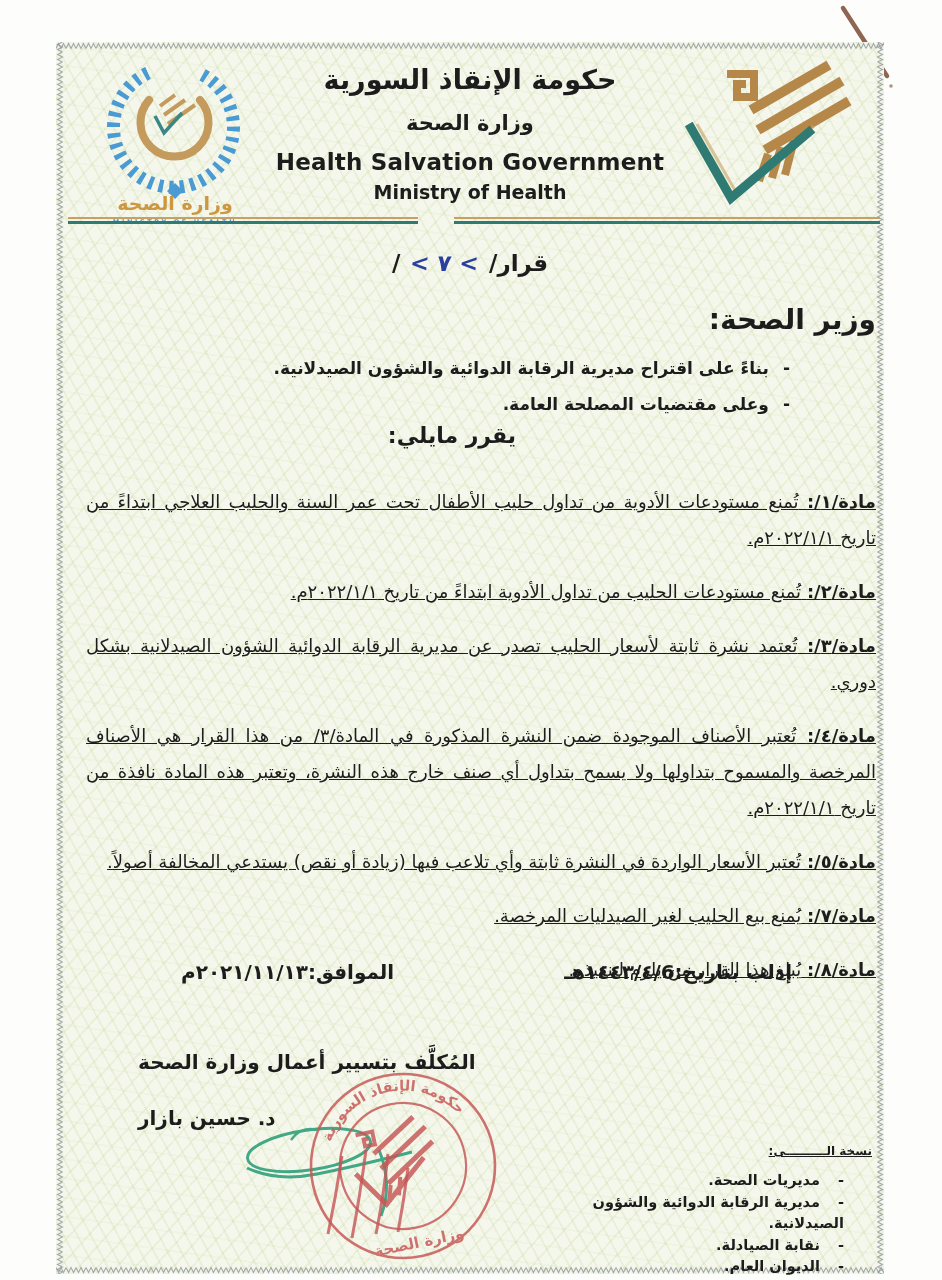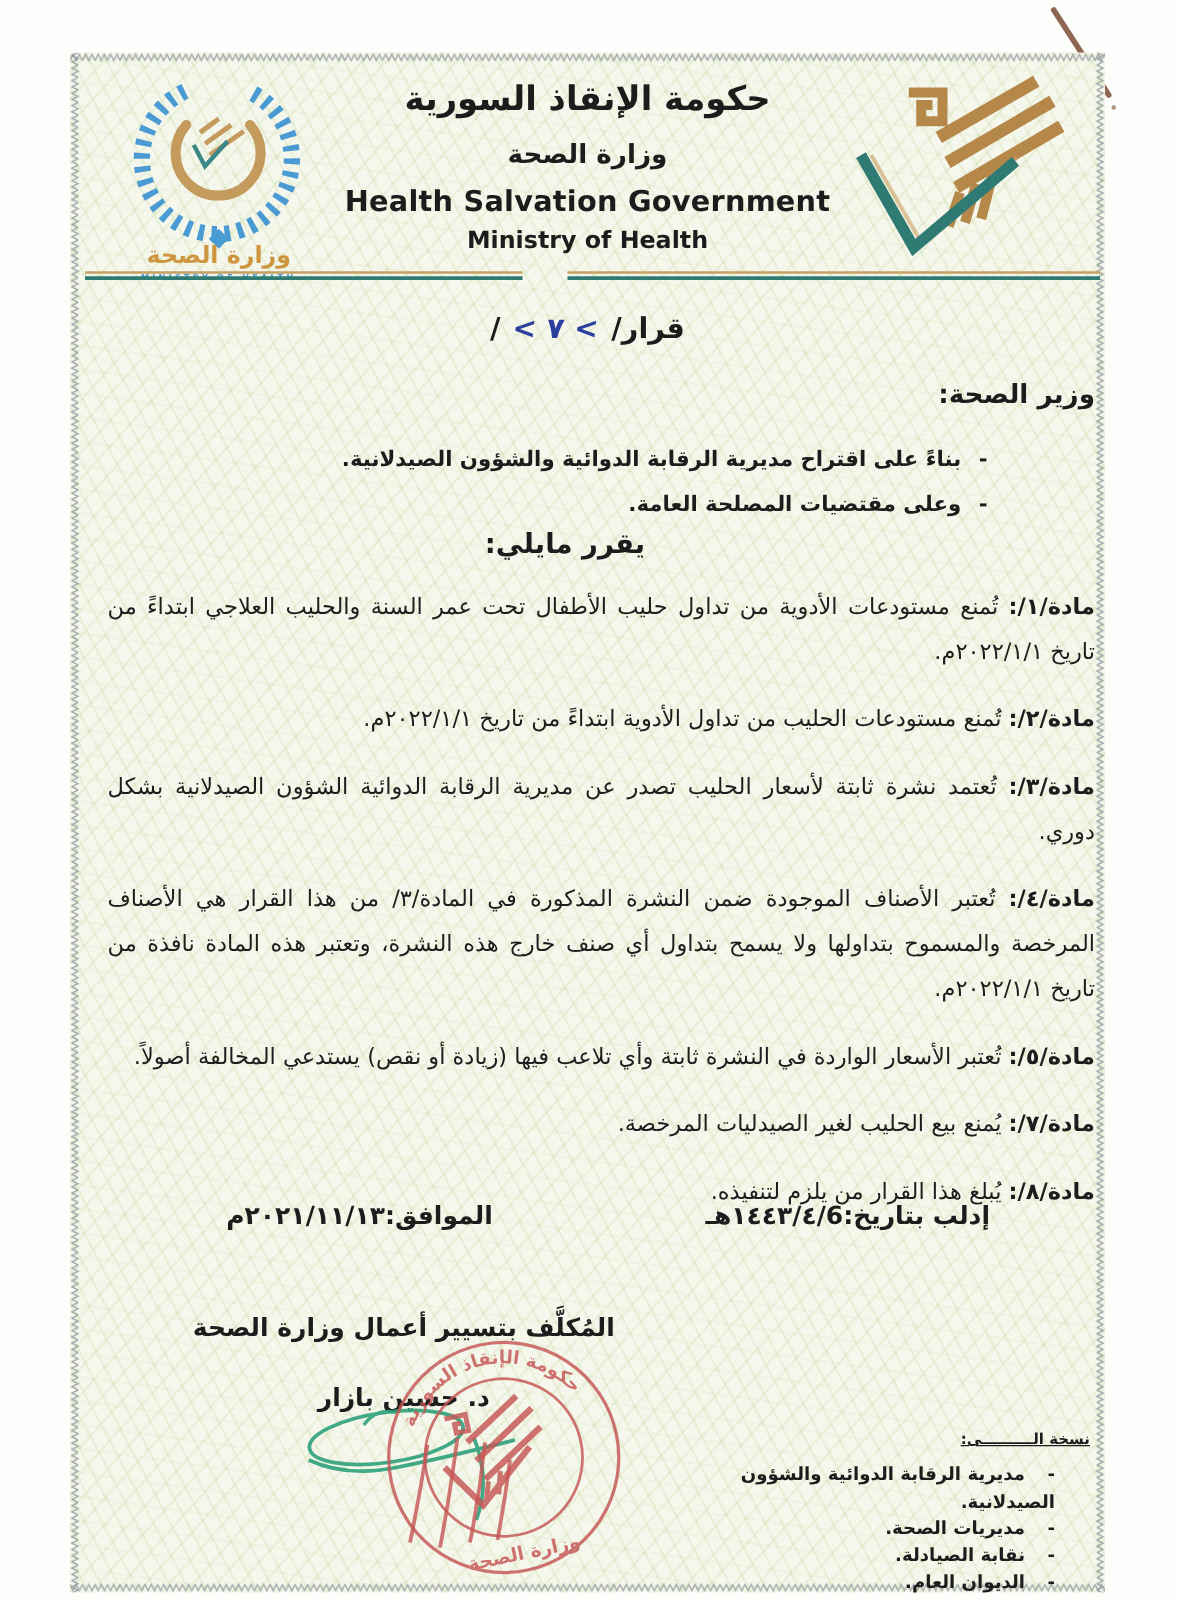--- a/index.html
+++ b/index.html
@@ -27,35 +27,35 @@
   .rule{position:absolute;top:175px;height:8px;}
   .rule .g{height:2px;background:#c9a063;margin-bottom:2px;}
   .rule .t{height:3px;background:#2f7a72;}
   .rule.lft{left:12px;width:350px;}
   .rule.rgt{right:4px;width:426px;}
 
   .decision{position:absolute;top:208px;left:0;right:0;display:flex;direction:rtl;
             justify-content:center;column-gap:10px;font-size:23px;font-weight:bold;}
   .decision .blue{color:#2b3f9e;direction:ltr;unicode-bidi:isolate;transform:skewX(-6deg);}
 
-  .minister{position:absolute;top:261px;right:8px;font-size:21px;font-weight:bold;direction:rtl;}
+  .minister{position:absolute;top:261px;right:8px;font-size:28px;font-weight:bold;direction:rtl;}
   .preamble{position:absolute;top:308px;right:94px;direction:rtl;text-align:right;
             font-size:17px;font-weight:bold;line-height:36px;}
   .preamble .pi::before{content:"-";margin-left:14px;}
   .decides{position:absolute;top:381px;left:0;right:0;text-align:center;direction:rtl;
            font-size:22px;font-weight:bold;transform:translateX(-18px);}
 
-  .articles{position:absolute;top:408px;right:8px;left:30px;direction:rtl;}
+  .articles{position:absolute;top:424px;right:8px;left:30px;direction:rtl;text-decoration:underline;}
   .article{font-size:18px;line-height:2.0;text-align:justify;margin-bottom:8px;color:#1d1d1d;}
   .article .lbl{font-weight:bold;}
 
   .dateline{position:absolute;top:918px;right:92px;left:125px;display:flex;direction:rtl;
             justify-content:space-between;font-size:20px;font-weight:bold;}
 
-  .sigblock{position:absolute;left:93px;top:1008px;width:348px;text-align:center;direction:rtl;}
+  .sigblock{position:absolute;left:82px;top:1008px;width:348px;text-align:left;direction:rtl;}
   .sig-title{font-size:20px;font-weight:bold;}
   .sig-name{font-size:20px;font-weight:bold;margin-top:32px;}
 
   .stamp{position:absolute;left:249px;top:1026px;}
   .sigscribble{position:absolute;left:173px;top:1076px;}
   .redscribble{position:absolute;left:260px;top:1096px;}
 
   .copies{position:absolute;right:12px;top:1102px;width:340px;direction:rtl;text-align:right;}
   .copies-h{font-size:12px;font-weight:bold;text-decoration:underline;}
   .copies-list{margin-top:12px;margin-left:0;margin-right:28px;font-size:14.5px;
@@ -229,21 +229,21 @@
           <path d="M82,114 l-5,16" stroke-width="4"></path>
           <path d="M93,108 l-5,18" stroke-width="4"></path>
           <path d="M50,96 L74,132 L120,94" stroke-width="5"></path>
         </g>
       </g>
     </svg>
 
     <div class="copies">
       <div class="copies-h">نسخة الــــــــــى:</div>
       <div class="copies-list">
+        <div class="ci">مديريات الصحة.</div>
         <div class="ci">مديرية الرقابة الدوائية والشؤون الصيدلانية.</div>
-        <div class="ci">مديريات الصحة.</div>
         <div class="ci">نقابة الصيادلة.</div>
         <div class="ci">الديوان العام.</div>
       </div>
     </div>
 
   </div>
 </div>
 
 </body></html>

